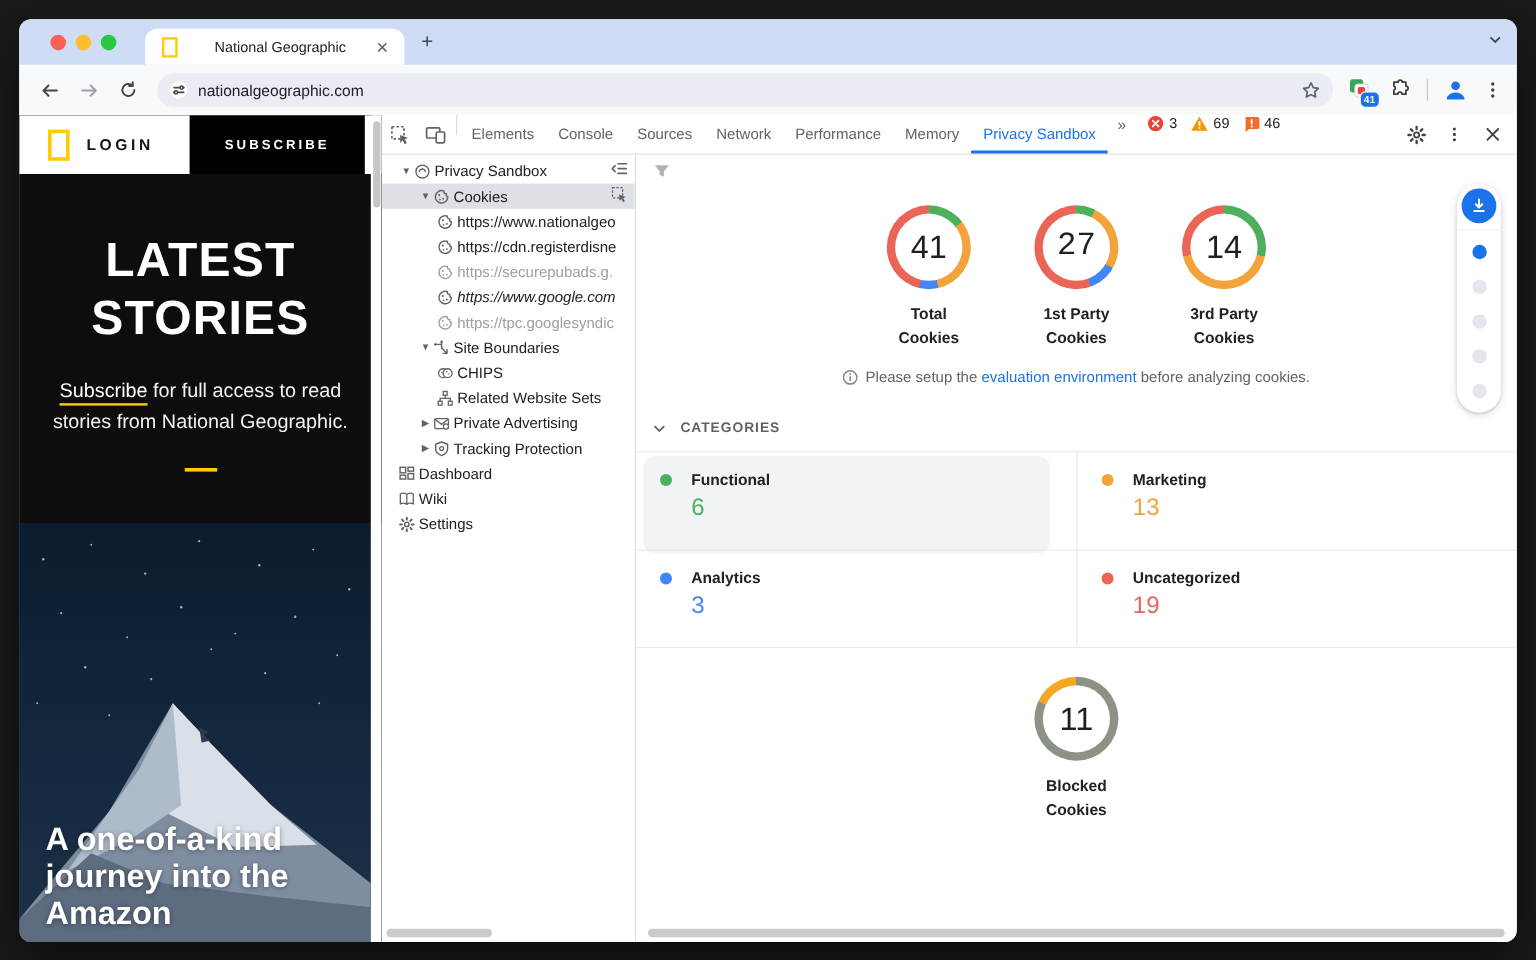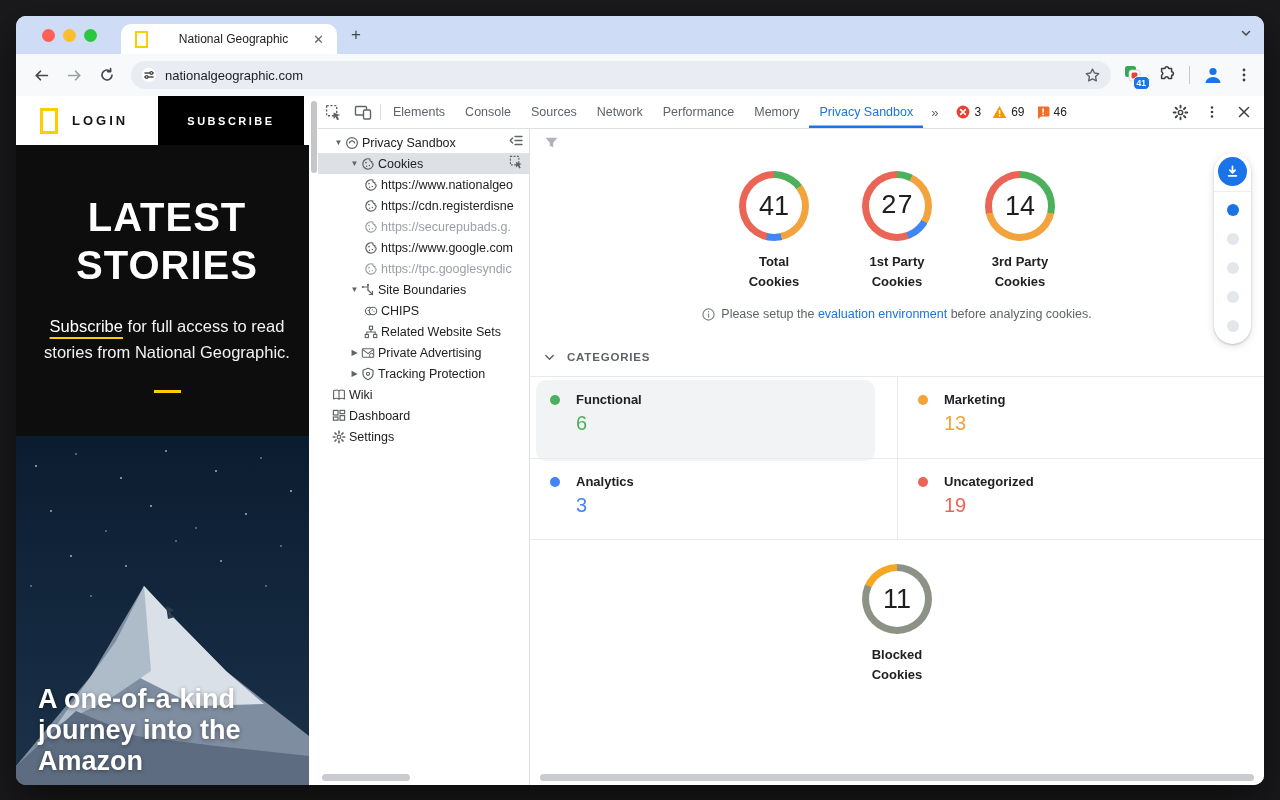--- a/index.html
+++ b/index.html
@@ -49,21 +49,21 @@
   .hero p { margin:24px auto 0; width:262px; font-size:16.5px; line-height:26px; color:#f2f2f2; }
   .hero p a { color:#fff; text-decoration:underline; text-decoration-color:#ffcc00; text-decoration-thickness:2px; text-underline-offset:5px; }
   .hero .dash { width:27px; height:3px; background:#ffcc00; margin:25px auto 0; }
   .photo { position:absolute; left:0; top:340px; right:9px; bottom:0; overflow:hidden; background:#11243a; }
   .photo svg { position:absolute; inset:0; }
   .photo .headline { position:absolute; left:22px; top:248px; font-size:27px; line-height:31px; font-weight:bold;
     color:#fff; text-shadow:0 1px 4px rgba(0,0,0,.4); width:250px; }
 
   
   .devtools { flex:1; background:#fff; display:flex; flex-direction:column; min-width:0; }
-  .dt-tabbar { height:33px; border-bottom:1px solid #e0e0e0; display:flex; align-items:center; flex:none; color:#5f6368; }
+  .dt-tabbar { height:33px; border-bottom:1px solid #e0e0e0; display:flex; align-items:flex-start; flex:none; color:#5f6368; }
   .dt-tabbar .icnbtn { width:30px; height:32px; display:flex; align-items:center; justify-content:center; }
   .dt-tabbar .sep { width:1px; height:16px; background:#dadce0; margin:0 2px; }
   .dt-tab { padding:0 10px; font-size:12.5px; color:#5f6368; height:32px; display:flex; align-items:center; white-space:nowrap; }
   .dt-tab.sel { color:#1a73e8; box-shadow:inset 0 -2.5px 0 #1a73e8; }
   .dt-more { padding:0 8px; font-size:13px; color:#5f6368; }
   .badges { display:flex; align-items:center; gap:5px; margin-left:10px; font-size:12px; color:#202124; }
   .badges .grp { display:flex; align-items:center; gap:4px; margin-right:6px; }
   .dt-win { display:flex; align-items:center; gap:4px; margin-left:auto; margin-right:6px; color:#3c4043; }
   .dt-win .icnbtn { width:28px; }
 
@@ -396,21 +396,21 @@
               <span class="ticon">
                 <svg width="14" height="14" viewBox="0 0 14 14">
                   <path d="M12.2 7 a5.2 5.2 0 1 1 -3.4 -4.9 a2 2 0 0 0 2 2.4 a2 2 0 0 0 1.4 2.5 Z" fill="none" stroke="currentColor" stroke-width="1.2"></path>
                   <circle cx="5" cy="5.6" r=".85" fill="currentColor"></circle>
                   <circle cx="8.4" cy="8.6" r=".75" fill="currentColor"></circle>
                   <circle cx="5.6" cy="9.2" r=".7" fill="currentColor"></circle>
                 </svg>
               </span>
               <span>https://securepubads.g.</span>
             </div>
-            <div class="trow" style="padding-left: 46px;">
+            <div class="trow" style="padding-left: 46px; font-style: italic;">
               <span class="ticon">
                 <svg width="14" height="14" viewBox="0 0 14 14">
                   <path d="M12.2 7 a5.2 5.2 0 1 1 -3.4 -4.9 a2 2 0 0 0 2 2.4 a2 2 0 0 0 1.4 2.5 Z" fill="none" stroke="currentColor" stroke-width="1.2"></path>
                   <circle cx="5" cy="5.6" r=".85" fill="currentColor"></circle>
                   <circle cx="8.4" cy="8.6" r=".75" fill="currentColor"></circle>
                   <circle cx="5.6" cy="9.2" r=".7" fill="currentColor"></circle>
                 </svg>
               </span>
               <span>https://www.google.com</span>
             </div>
@@ -477,35 +477,35 @@
                 <svg width="14" height="14" viewBox="0 0 14 14">
                   <path d="M7 1.3 L12 3.2 V6.8 c0 3 -2.1 4.8 -5 5.9 C4.1 11.6 2 9.8 2 6.8 V3.2 Z" fill="none" stroke="currentColor" stroke-width="1.2" stroke-linejoin="round"></path>
                   <circle cx="7" cy="6.8" r="1.6" fill="none" stroke="currentColor" stroke-width="1.1"></circle>
                 </svg>
               </span>
               <span>Tracking Protection</span>
             </div>
             <div class="trow" style="padding-left: 14px;">
               <span class="ticon">
                 <svg width="14" height="14" viewBox="0 0 14 14">
-                  <path d="M7 3 C5.6 1.9 3.2 1.9 1.6 2.7 V11 c1.6 -.8 4 -.8 5.4 .3 c1.4 -1.1 3.8 -1.1 5.4 -.3 V2.7 C10.8 1.9 8.4 1.9 7 3 Z M7 3 V11.3" fill="none" stroke="currentColor" stroke-width="1.1" stroke-linejoin="round"></path>
-                </svg>
-              </span>
-              <span>Wiki</span>
-            </div>
-            <div class="trow" style="padding-left: 14px;">
-              <span class="ticon">
-                <svg width="14" height="14" viewBox="0 0 14 14">
                   <rect x="1.4" y="1.4" width="4.6" height="4.6" fill="none" stroke="currentColor" stroke-width="1.2"></rect>
                   <rect x="8" y="1.4" width="4.6" height="3.2" fill="none" stroke="currentColor" stroke-width="1.2"></rect>
                   <rect x="1.4" y="8" width="4.6" height="3.2" fill="none" stroke="currentColor" stroke-width="1.2"></rect>
                   <rect x="8" y="6.6" width="4.6" height="4.6" fill="none" stroke="currentColor" stroke-width="1.2"></rect>
                 </svg>
               </span>
               <span>Dashboard</span>
+            </div>
+            <div class="trow" style="padding-left: 14px;">
+              <span class="ticon">
+                <svg width="14" height="14" viewBox="0 0 14 14">
+                  <path d="M7 3 C5.6 1.9 3.2 1.9 1.6 2.7 V11 c1.6 -.8 4 -.8 5.4 .3 c1.4 -1.1 3.8 -1.1 5.4 -.3 V2.7 C10.8 1.9 8.4 1.9 7 3 Z M7 3 V11.3" fill="none" stroke="currentColor" stroke-width="1.1" stroke-linejoin="round"></path>
+                </svg>
+              </span>
+              <span>Wiki</span>
             </div>
             <div class="trow" style="padding-left: 14px;">
               <span class="ticon">
                 <svg width="14" height="14" viewBox="0 0 14 14">
                   <circle cx="7" cy="7" r="1.8" fill="none" stroke="currentColor" stroke-width="1.2"></circle>
                   <g stroke="currentColor" stroke-width="1.7" stroke-linecap="round">
                     <path d="M7 1.4 V2.9 M7 11.1 V12.6 M1.4 7 H2.9 M11.1 7 H12.6 M3 3 L4.1 4.1 M9.9 9.9 L11 11 M11 3 L9.9 4.1 M4.1 9.9 L3 11"></path>
                   </g>
                 </svg>
               </span>

